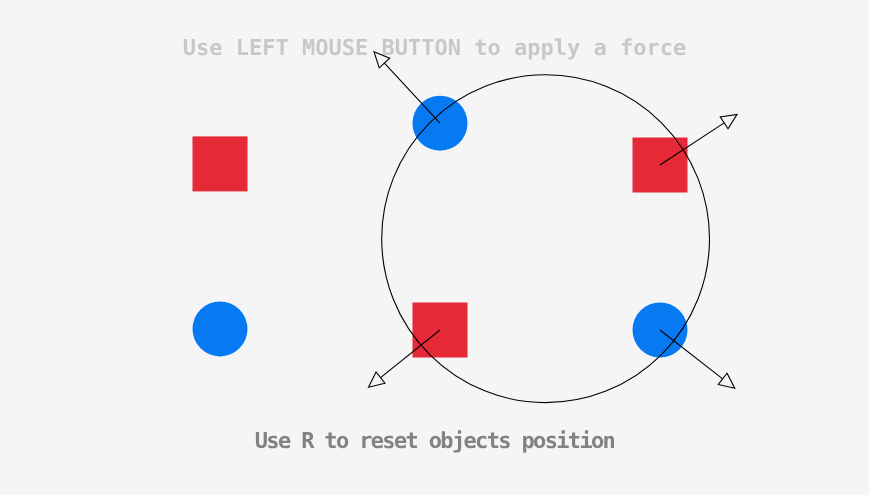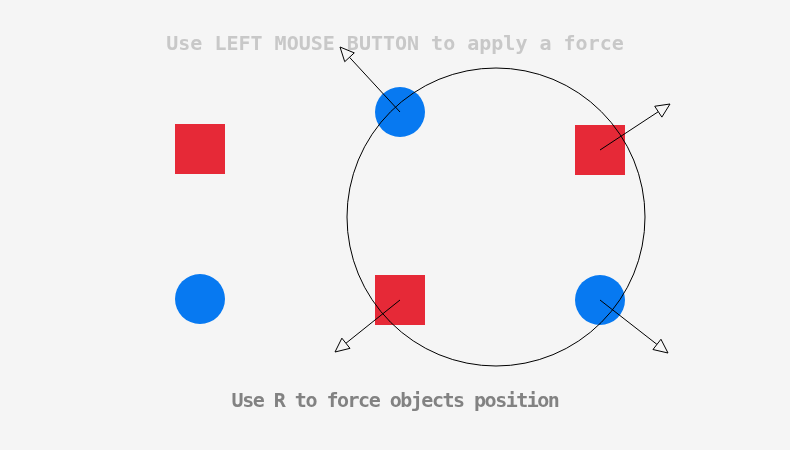--- a/index.html
+++ b/index.html
@@ -31,21 +31,21 @@
     left: 0;
     top: 0;
     pointer-events: none;
   }
 </style>
 </head>
 <body>
 
 <div class="stage" style="background: rgb(245, 245, 245); width: 790px; height: 450px;">
   <div class="hint top" style="color: rgb(200, 200, 200);">Use LEFT MOUSE BUTTON to apply a force</div>
-  <div class="hint bottom" style="color: rgb(130, 130, 130);">Use R to force objects position</div>
+  <div class="hint bottom" style="color: rgb(130, 130, 130);">Use R to reset objects position</div>
   <div id="objects-layer">
       <div class="obj square" style="width: 50px; height: 50px; left: 175px; top: 124px; background: rgb(230, 41, 55);"></div>
       <div class="obj circle" style="width: 50px; height: 50px; left: 175px; top: 274px; background: rgb(7, 121, 241);"></div>
       <div class="obj circle" style="width: 50px; height: 50px; left: 375px; top: 87px; background: rgb(7, 121, 241);"></div>
       <div class="obj square" style="width: 50px; height: 50px; left: 575px; top: 125px; background: rgb(230, 41, 55);"></div>
       <div class="obj square" style="width: 50px; height: 50px; left: 375px; top: 275px; background: rgb(230, 41, 55);"></div>
       <div class="obj circle" style="width: 50px; height: 50px; left: 575px; top: 275px; background: rgb(7, 121, 241);"></div>
     </div>
   <svg id="overlay" class="overlay" width="800" height="450" viewBox="0 0 800 450">
       <circle cx="496" cy="217" r="149" fill="none" stroke="#000000" stroke-width="1"></circle>

